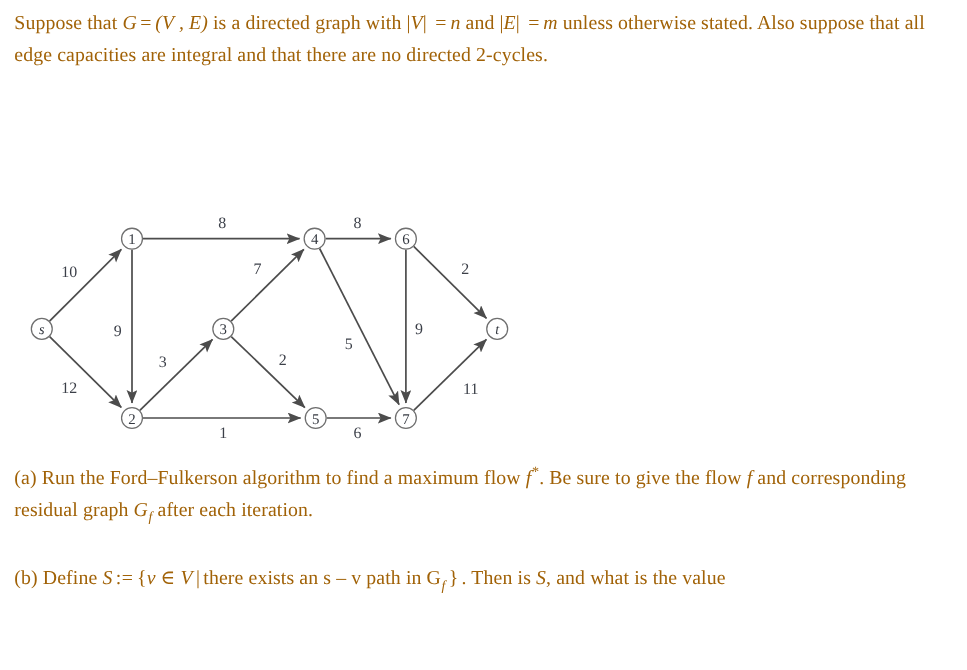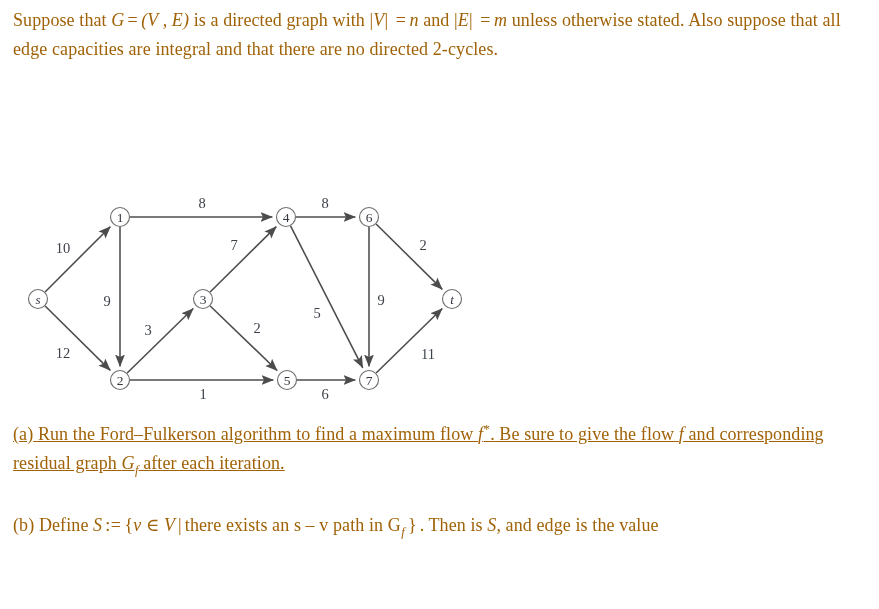--- a/index.html
+++ b/index.html
@@ -27,21 +27,21 @@
   .prose {
     position: absolute;
     left: 13px;
     font-size: 18px;
     line-height: 29px;
     color: #a16207;
     letter-spacing: 0.1px;
   }
   .para-intro { top: 6px;   width: 858px; }
   .para-net   { top: 126px; width: 858px; }
-  .para-a     { top: 420px; width: 858px; text-decoration: underline; }
+  .para-a     { top: 420px; width: 858px; }
   .para-b     { top: 511px; width: 858px; }
 
   .it { }
   .mathvar { font-style: italic; font-family: "Liberation Serif", "DejaVu Serif", serif; }
   .sp { letter-spacing: 0.6px; }
   .eqsp { padding: 0 3px; }
 
   sup.star {
     font-size: 0.72em;
     vertical-align: super;
@@ -190,17 +190,17 @@
         </g>
     </svg>
   </div>
 
   <div class="prose para-a">
     <span>(a)</span><span> Run the Ford–Fulkerson algorithm to find a maximum flow </span><span class="mathvar">f</span><sup class="star">*</sup><span>. Be sure to give the flow </span><span class="mathvar">f</span><span> and corresponding residual graph </span><span class="mathvar">G</span><sub class="subf">f</sub><span> after each iteration.</span>
   </div>
 
   <div class="prose para-b">
     <div>
-      <span>(b)</span><span> Define </span><span class="mathvar">S</span><span class="eqsp sp">:=</span><span>{</span><span class="mathvar">v ∈ V</span><span class="eqsp">|</span><span class="it">there exists an s – v path in G</span><sub class="subf">f</sub><span class="eqsp">}</span><span>. Then is </span><span class="mathvar">S</span><span>, and edge is the value</span>
+      <span>(b)</span><span> Define </span><span class="mathvar">S</span><span class="eqsp sp">:=</span><span>{</span><span class="mathvar">v ∈ V</span><span class="eqsp">|</span><span class="it">there exists an s – v path in G</span><sub class="subf">f</sub><span class="eqsp">}</span><span>. Then is </span><span class="mathvar">S</span><span>, and what is the value</span>
     </div>
   </div>
 
 </div>
 
 </body></html>

